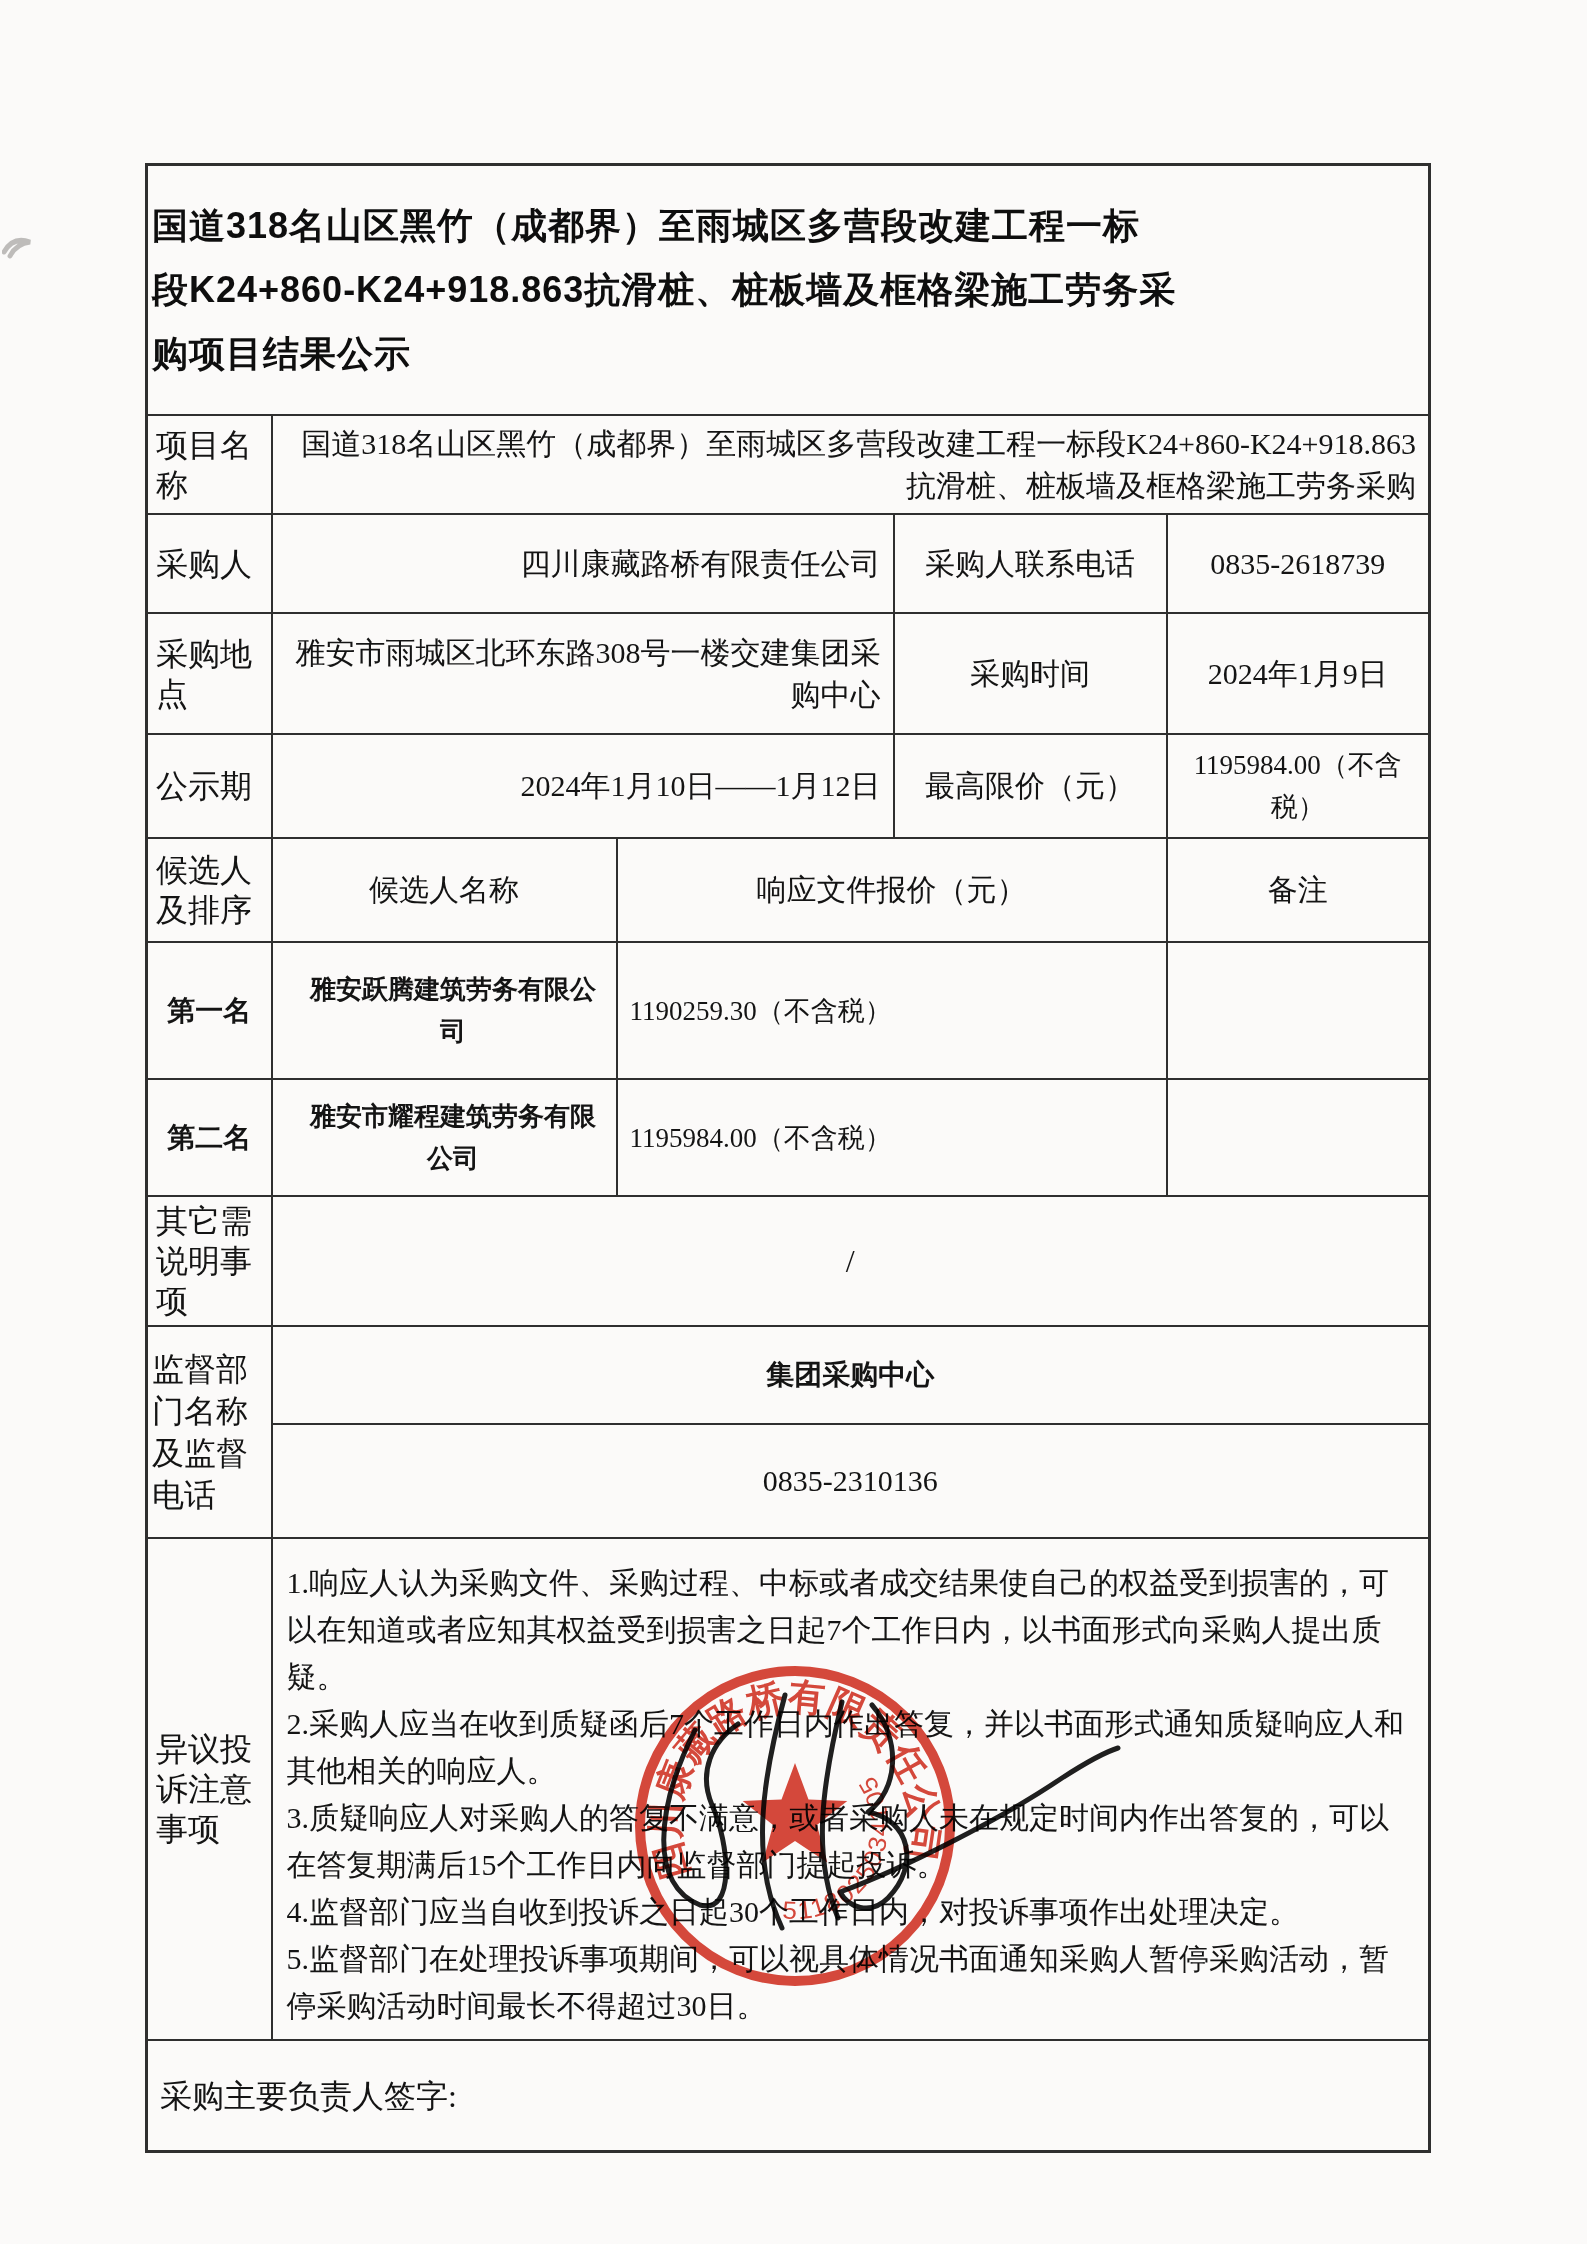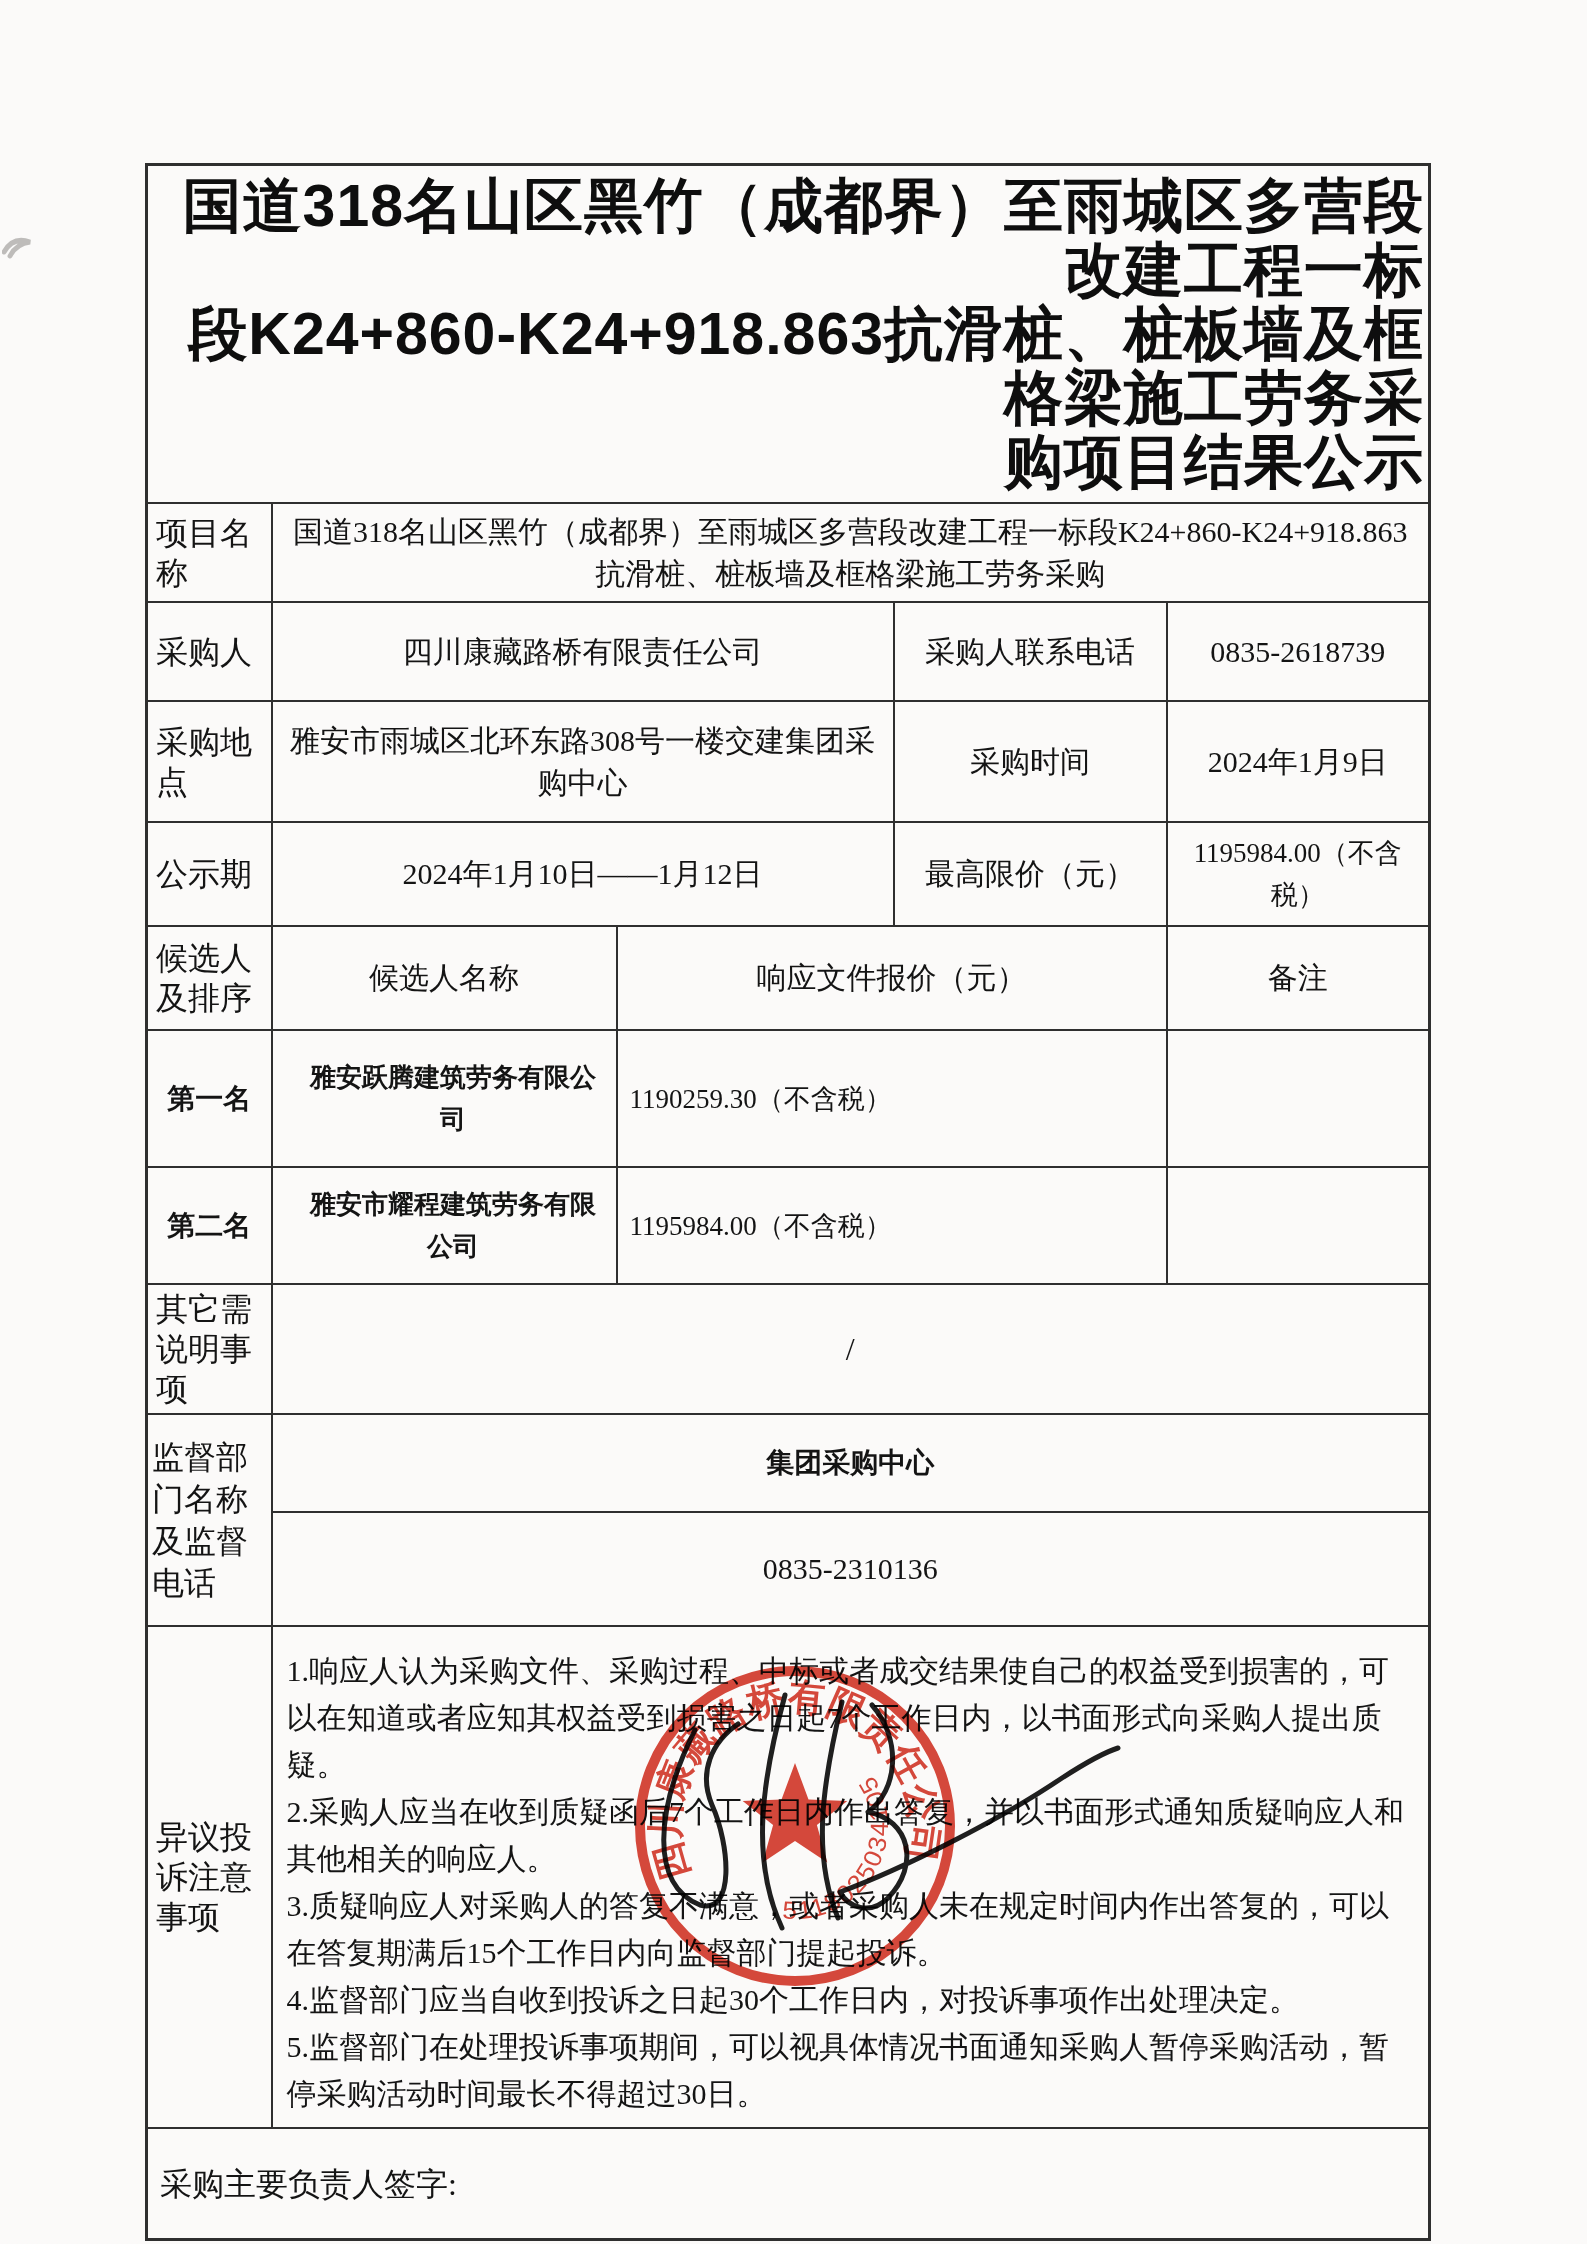--- a/index.html
+++ b/index.html
@@ -46,42 +46,42 @@
   tr.re td{height:90px}
   tr.rf td{height:123px}
   tr.rg td{height:103px}
   tr.rh td{height:114px}
   tr.ri td{height:84px}
   tr.rj td{height:100px}
   tr.rk td{height:424px}
   tr.rl td{height:97px}
 
   .title-cell{
-    text-align:right;
+    text-align:left;
     font-family:"Liberation Sans","DejaVu Sans",sans-serif;
     font-weight:700;
-    font-size:59px;
+    font-size:36px;
     line-height:64px;
     letter-spacing:1px;
     color:#0e0e0e;
     padding:8px 4px;
   }
   .lbl{
     font-size:32px;
     line-height:40px;
     padding:4px 6px 4px 8px;
     text-align:left;
   }
   .lbl-center{
     font-size:32px;
     line-height:42px;
     text-align:left;
     padding:4px 4px;
   }
-  .ct{text-align:center;}
+  .ct{text-align:right;}
   .cn{text-align:center;margin-top:44px;}
   .rank{font-weight:600;font-size:28px;text-align:center;}
   .cand-name{font-weight:600;font-size:26px;text-align:center;padding-left:30px;}
   .cand-price{font-size:27px;border-radius:7px;}
   .slash{text-align:center;font-size:32px;}
   .objection-cell{vertical-align:top;padding:20px 14px 10px 14px;}
   .objection-cell .item{font-size:30px;line-height:47px;}
   .sig-cell{font-size:32px;padding-left:12px;}
 
   .stamp-svg{

